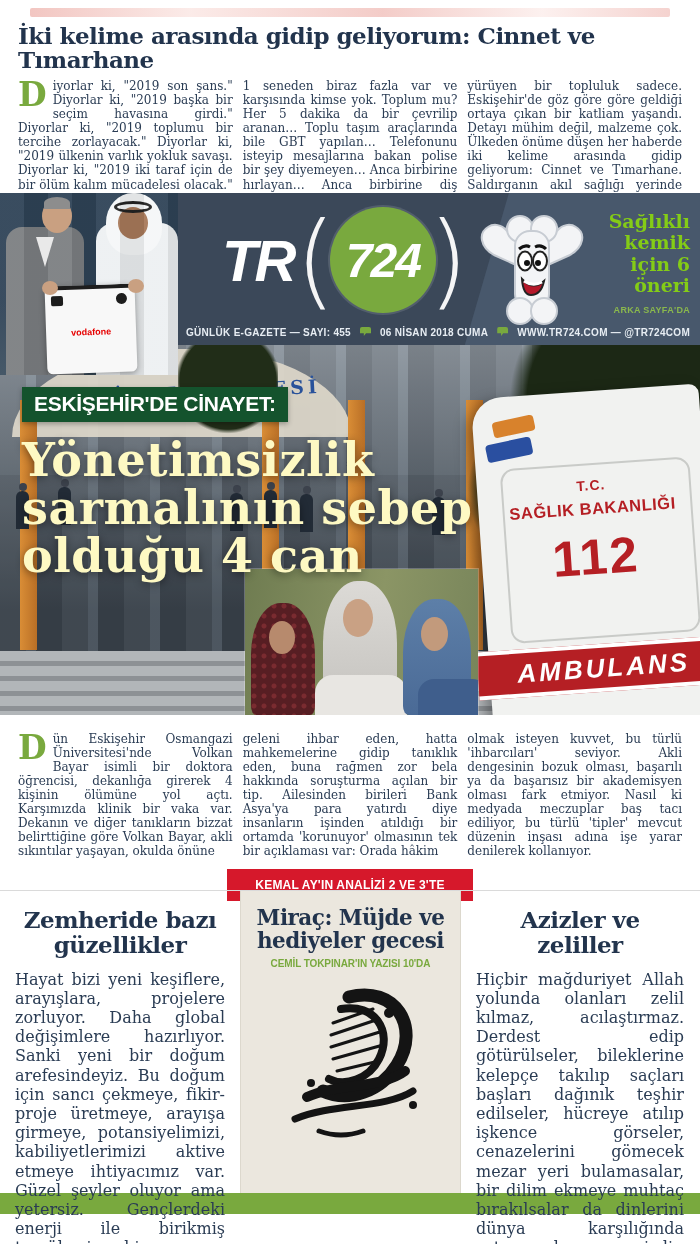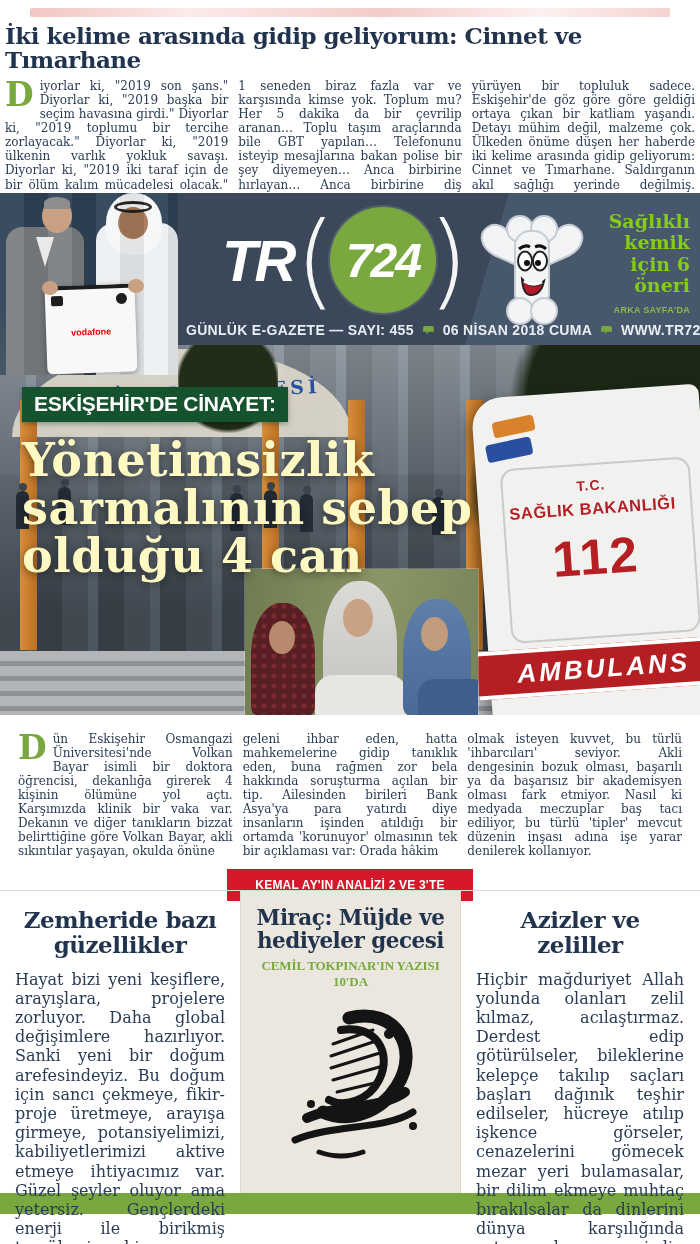--- a/index.html
+++ b/index.html
@@ -1,21 +1,21 @@
 <!DOCTYPE html>
 <html lang="tr"><head>
 <meta charset="utf-8">
 <style>
   * { margin:0; padding:0; box-sizing:border-box; }
   html,body { background:#ffffff; }
   body { width:700px; font-family:"DejaVu Serif", serif; color:#24364f; }
   .page { width:700px; height:1244px; overflow:hidden; position:relative; background:#fff; }
 
   
-  .top-block { height:193px; position:relative; padding:0 5px; }
+  .top-block { height:193px; position:relative; padding:0 18px; }
   .top-strip { position:absolute; top:8px; left:30px; right:30px; height:9px; border-radius:2px;
     background:linear-gradient(90deg, rgba(226,128,118,.45), rgba(240,175,165,.25) 25%, rgba(226,128,118,.4) 55%, rgba(243,190,182,.22) 80%, rgba(226,128,118,.35)); }
   .top-headline { font-size:23px; font-weight:bold; letter-spacing:-0.5px; color:#22344d; padding-top:24px; line-height:1.05; }
   .cols { display:flex; gap:10px; margin-top:7px; }
   .col { flex:1; text-align:justify; font-size:12px; line-height:1.17; color:#2a3c54; }
   .dropcap { float:left; color:#79a93e; font-weight:bold; font-size:33px; line-height:.85; margin:2px 6px 0 0; }
   .ref { font-family:"Liberation Sans", sans-serif; font-weight:bold; font-size:11px; color:#79a93e; text-align:center; letter-spacing:-0.1px; }
   .top-block .ref { margin-top:9px; }
 
   
@@ -41,22 +41,22 @@
   .m-jersey::after{ content:""; position:absolute; right:8px; top:5px; width:11px; height:11px; background:#1d1d1d; border-radius:50%;}
   .m-vodafone { font-family:"Liberation Sans", sans-serif; color:#e60000; font-weight:bold; font-size:9px; text-align:center; margin-top:38px; }
   .m-hand { position:absolute; width:16px; height:14px; background:#c9a081; border-radius:50%; z-index:3;}
   .logo { position:absolute; left:222px; top:14px; display:flex; align-items:center; color:#fff; z-index:4;}
   .logo-tr { font-family:"Liberation Sans", sans-serif; font-style:italic; font-weight:bold; font-size:58px; letter-spacing:-3px; }
   .logo-paren { font-family:"DejaVu Sans", sans-serif; font-weight:200; font-size:104px; line-height:104px; opacity:.95; }
   .logo-open { margin:0 -6px 0 2px; }
   .logo-close { margin-left:-8px; }
   .logo-circle { width:106px; height:106px; border-radius:50%; background:#79a93e; display:flex; align-items:center; justify-content:center; box-shadow:0 0 0 2px rgba(255,255,255,.12);}
   .logo-circle span { font-family:"Liberation Sans", sans-serif; font-style:italic; font-weight:bold; font-size:48px; letter-spacing:-2px; color:#fff; }
-  .mast-info { position:absolute; left:186px; bottom:7px; width:352px; display:flex; align-items:center; gap:9px; z-index:4;
-    font-family:"Liberation Sans", sans-serif; font-weight:bold; font-size:14px; color:#e7edf3; letter-spacing:.3px; white-space:nowrap;}
+  .mast-info { position:absolute; left:186px; bottom:7px; width:352px; display:flex; align-items:flex-start; gap:9px; z-index:4;
+    font-family:"Liberation Sans", sans-serif; font-weight:bold; font-size:10px; color:#e7edf3; letter-spacing:.3px; white-space:nowrap;}
   .tag-icon { width:11px; height:9px; background:#79a93e; border-radius:2px; clip-path:polygon(0 0,100% 0,100% 70%,55% 70%,35% 100%,35% 70%,0 70%); flex:none;}
   .promo { position:absolute; right:10px; top:18px; width:100px; text-align:right; z-index:4; }
   .promo-title { color:#84cc16; font-weight:bold; font-size:19px; line-height:1.12;text-align:right; }
   .promo-ref { margin-top:9px; font-family:"Liberation Sans", sans-serif; font-weight:bold; font-size:9px; color:#8ab84d; letter-spacing:.3px;}
   .bone { position:absolute; right:112px; top:14px; z-index:4; }
 
   
   .teaser { height:30px; background:#79a93e; display:flex; align-items:center; padding-left:178px; position:relative; z-index:2;}
   .teaser-title { color:#fff; font-weight:bold; font-size:16.5px; letter-spacing:-0.2px; text-shadow:0 1px 1px rgba(0,0,0,.15);}
   .book-icon { width:15px; height:12px; background:#fff; margin:0 12px 0 16px; clip-path:polygon(0 0,100% 0,100% 100%,55% 78%,0 100%); flex:none;}
@@ -129,21 +129,21 @@
   
   .bottom { height:303px; display:flex; border-top:1px solid #dadada; }
   .b-col { padding:0 15px; }
   .b-left { width:240px; }
   .b-mid { width:221px; background:#ebe7de; border-left:1px solid #dcd8cd; border-right:1px solid #dcd8cd; text-align:center; }
   .b-right { width:238px; }
   .b-title { text-align:center; font-weight:bold; color:#22344d; font-size:23px; line-height:1.08; margin-top:17px; letter-spacing:-0.5px;}
   .b-mid .b-title { font-size:21.5px; margin-top:15px; }
   .b-body { text-align:justify; font-size:16px; line-height:1.2; color:#2a3c54; margin-top:12px; }
   .b-ref { margin-top:10px; }
-  .b-mid .b-ref { margin-top:6px; font-size:13px;font-family:Liberation Serif, serif; }
+  .b-mid .b-ref { margin-top:6px; font-size:10px; }
   .calligraphy { margin-top:10px; }
 
   .green-footer { height:21px; background:#79a93e; }
 </style>
 </head>
 <body>
 
 <div class="page">
 
   <div class="top-block">

